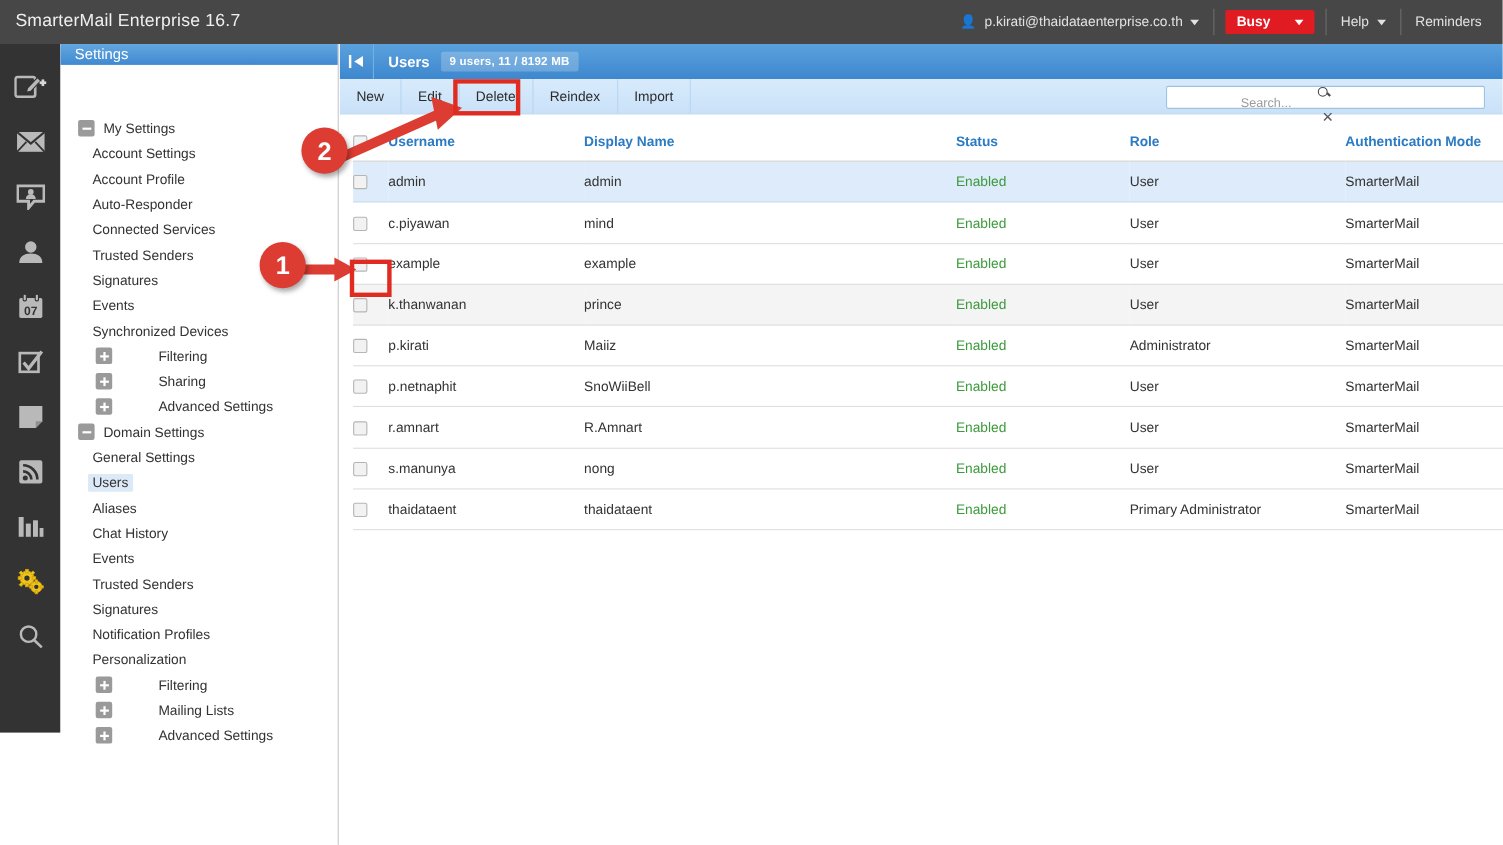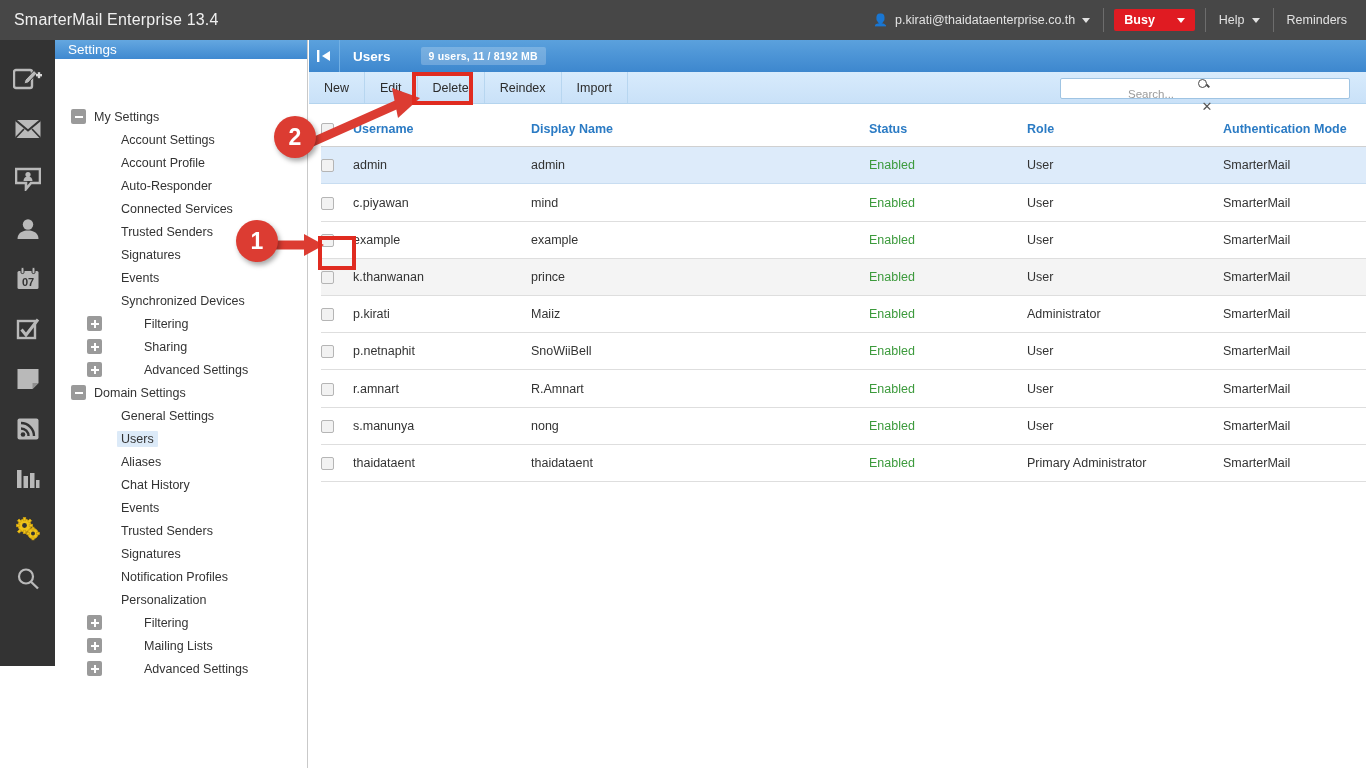--- a/index.html
+++ b/index.html
@@ -69,21 +69,21 @@
     flex: none; position: relative;
   }
   .toggle::before {
     content: ""; position: absolute; width: 8px; height: 2px; background: #fff;
   }
   .toggle.plus::after {
     content: ""; position: absolute; width: 2px; height: 8px; background: #fff;
   }
   .tree-label { margin-left: 8px; white-space: nowrap; }
   .lvl0 { padding-left: 16px; }
-  .lvl1 { padding-left: 58px; }
+  .lvl1 { padding-left: 21px; }
   .lvl1s { padding-left: 32px; gap: 34px; }
   .tree-label.selected {
     background: #dceaf8; padding: 1px 4px; margin-left: 4px; border-radius: 1px;
   }
 
   
   #main {
     position: absolute; left: 309px; top: 40px; width: 1057px; height: 728px;
     background: #ffffff;
   }
@@ -91,21 +91,21 @@
     height: 32px; background: linear-gradient(#5ba1dd, #3d87ce);
     display: flex; align-items: center; color: #ffffff;
   }
   #collapse-btn {
     width: 31px; height: 32px; display: flex; align-items: center; justify-content: center;
     border-right: 1px solid #72b0e4; cursor: pointer; font-size: 13px;
   }
   #panel-title { font-size: 13.5px; font-weight: bold; padding: 0 10px 0 13px; }
   #panel-badge {
     background: rgba(255,255,255,0.22); color: #ffffff; font-size: 10.5px;
-    font-weight: bold; padding: 3px 8px; border-radius: 2px; letter-spacing: .2px; margin-left: 20px;
+    font-weight: bold; padding: 3px 8px; border-radius: 2px; letter-spacing: .2px;
   }
   #toolbar {
     height: 32px; background: linear-gradient(#d8ebfc, #c9e1f8);
     border-bottom: 1px solid #b4d4ee; display: flex; align-items: stretch; position: relative;
   }
   .tb-btn {
     display: flex; align-items: center; padding: 0 15px; font-size: 12.5px; color: #2b2b2b;
     border-right: 1px solid #b7d6f0; cursor: pointer;
   }
   #toolbar-spacer { flex: 1; }
@@ -164,21 +164,21 @@
   }
   .anno-box {
     position: absolute; border: 4px solid #e02b20; z-index: 55;
   }
   .anno-arrow { position: absolute; z-index: 54; }
 </style>
 </head>
 <body>
 
 <div id="topbar">
-  <div id="app-title">SmarterMail Enterprise 13.4</div>
+  <div id="app-title">SmarterMail Enterprise 16.7</div>
   <div id="topbar-right">
     <div class="tb-item">
       <span class="user-glyph">👤</span>
       <span>p.kirati@thaidataenterprise.co.th</span>
       <span class="caret-down"></span>
     </div>
     <div class="tb-sep"></div>
     <div id="busy-btn">
       <span>Busy</span>
       <span class="caret-down"></span>

